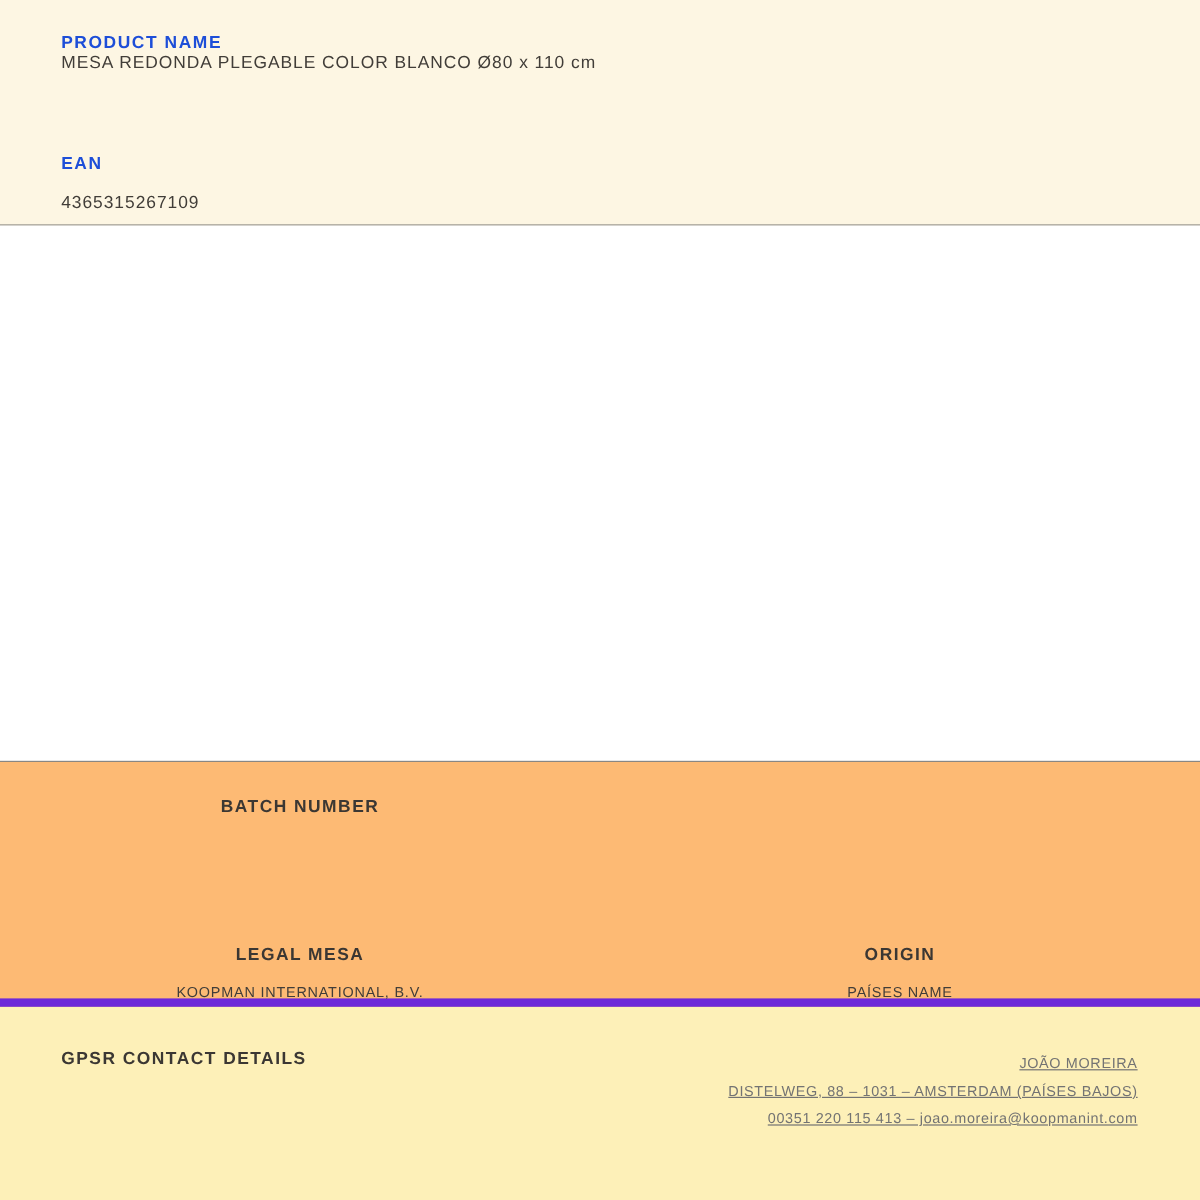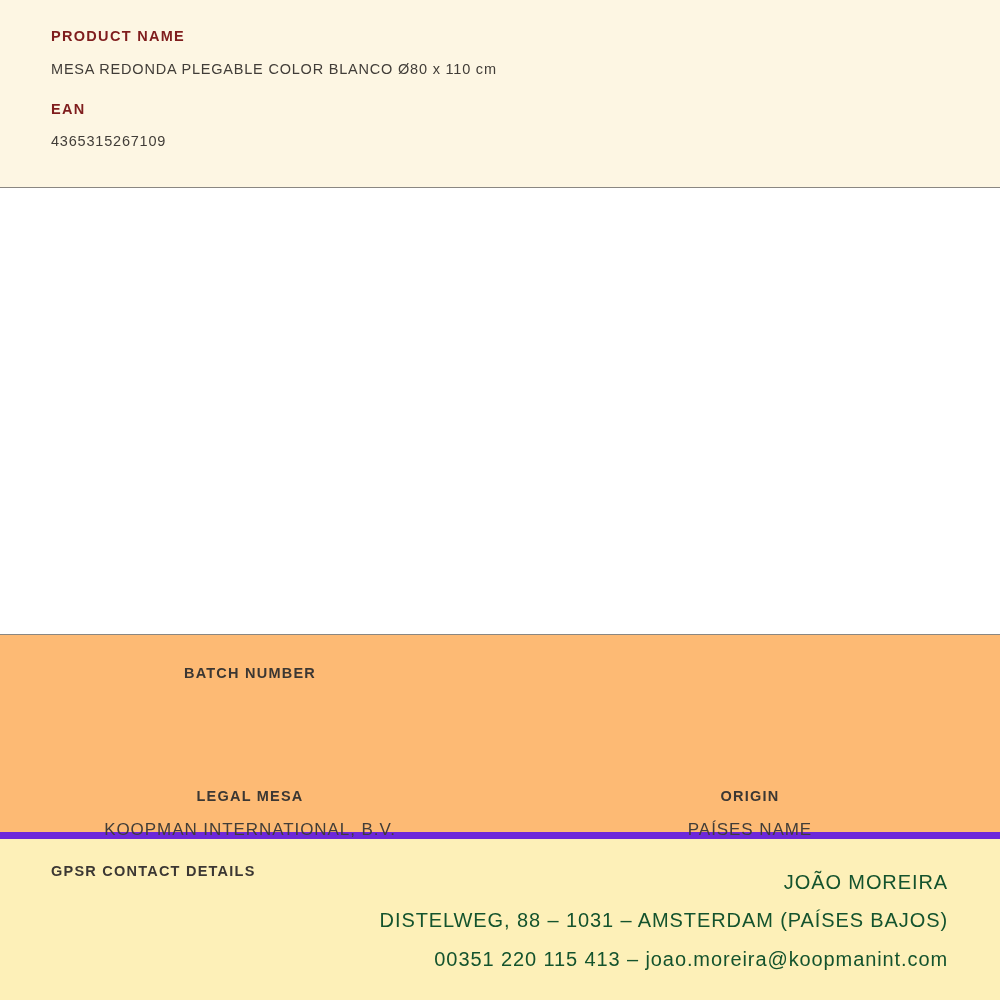--- a/index.html
+++ b/index.html
@@ -30,38 +30,38 @@
     box-sizing: border-box;
     padding: 22px 50px 0 51px;
     border-bottom: 1px solid #8a8782;
     position: relative;
   }
 
   .field-label {
     font-size: 14.5px;
     font-weight: bold;
     letter-spacing: 0.09em;
-    color: #7f1d1d;
+    color: #1d4ed8;
     margin: 0;
     line-height: 1.2;
   }
 
   .field-value {
     font-size: 14.5px;
     font-weight: normal;
     letter-spacing: 0.055em;
     color: #413d38;
     margin: 0;
     line-height: 1.2;
   }
 
   .block-product { margin-top: 6px; }
-  .block-product .field-value { margin-top: 16px; }
+  .block-product .field-value { }
 
-  .block-ean { margin-top: 22px; }
+  .block-ean { margin-top: 66px; }
   .block-ean .field-value { margin-top: 15px; }
 
   
   .image-area {
     background: #ffffff;
     flex: 1 1 auto;
     border-bottom: 1px solid #8a8782;
     position: relative;
   }
 
@@ -88,55 +88,56 @@
   }
 
   .detail-label {
     font-size: 14.5px;
     font-weight: bold;
     letter-spacing: 0.085em;
     color: #3b3733;
     line-height: 1.2;
   }
   .detail-value {
-    font-size: 17px;
+    font-size: 12px;
     font-weight: normal;
     letter-spacing: 0.055em;
     color: #413d38;
     line-height: 1.2;
     margin-top: 14px;
     min-height: 17px;
   }
 
   
   .footer {
     background: #fdf0b8;
     height: 161px;
     box-sizing: border-box;
-    padding: 24px 52px 0 51px;
+    padding: 36px 52px 0 51px;
     display: flex;
     justify-content: space-between;
     align-items: flex-start;
   }
 
   .footer-title {
     font-size: 14.5px;
     font-weight: bold;
     letter-spacing: 0.085em;
     color: #3b3733;
     line-height: 1.2;
     white-space: nowrap;
   }
 
   .footer-contact {
     text-align: right;
-    font-size: 20px;
+    font-size: 12px;
     letter-spacing: 0.045em;
-    color: #14532d;
+    color: #737373;
     line-height: 1.92;
+    text-decoration: underline;
   }
   .footer-contact div { white-space: nowrap; }
 </style>
 </head>
 <body>
 
 <div class="page">
 
   <div class="top-section">
     <div class="block-product">

